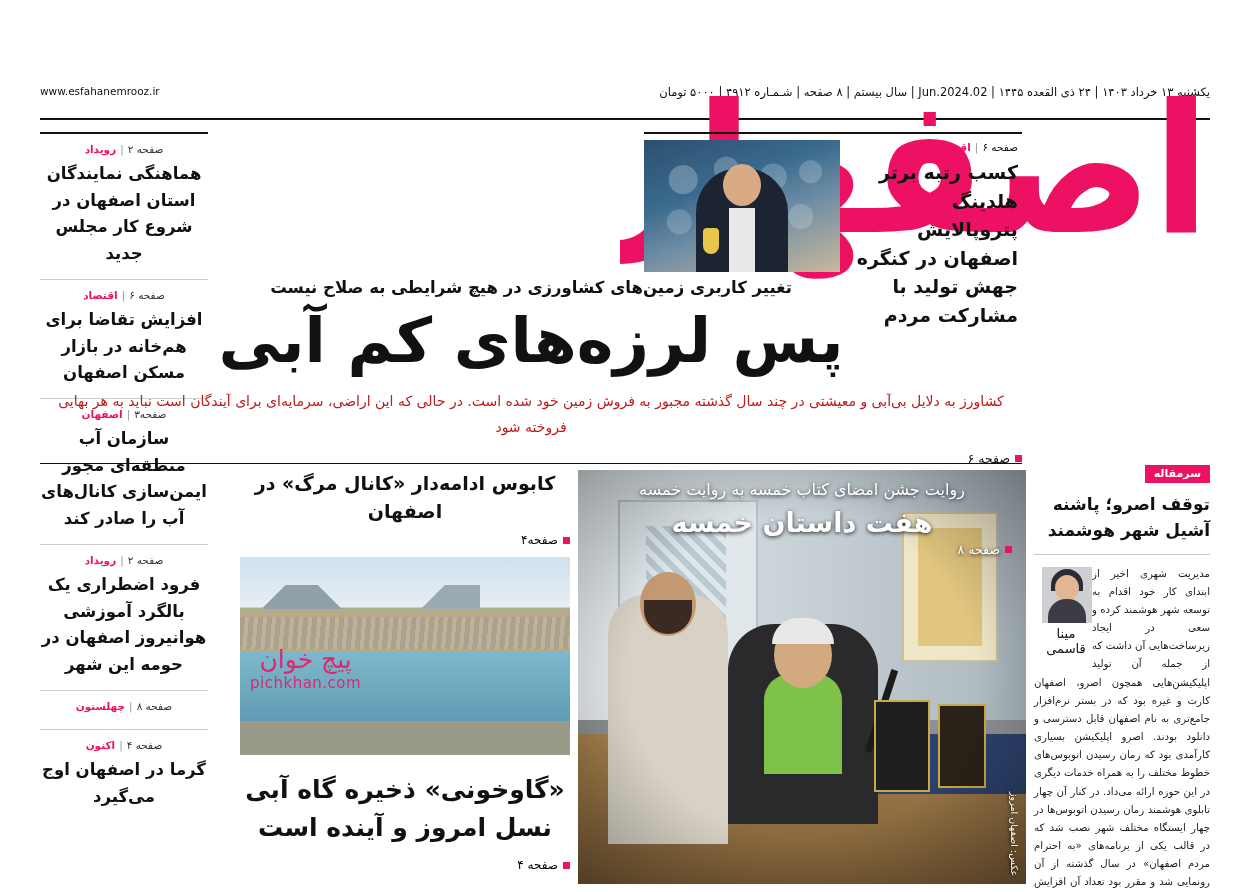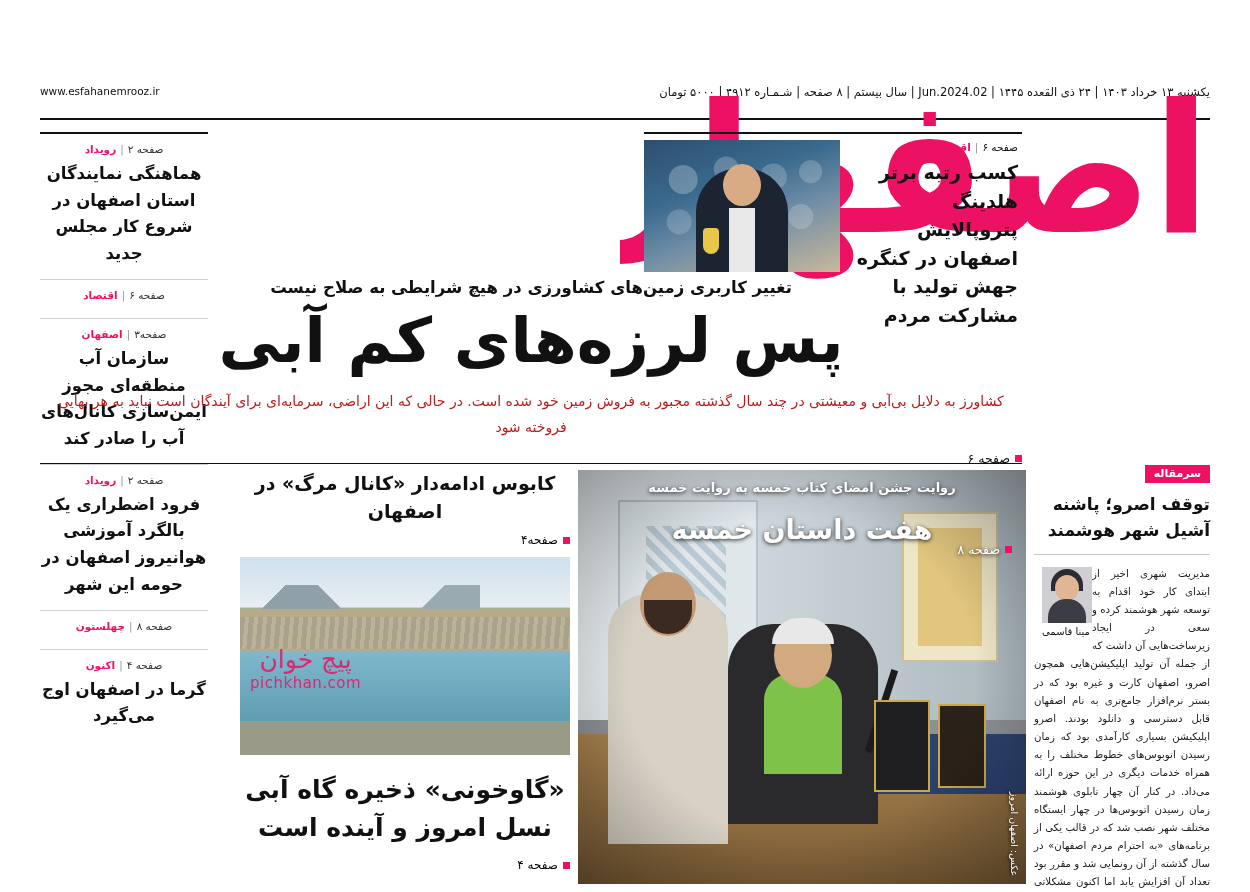--- a/index.html
+++ b/index.html
@@ -288,21 +288,21 @@
   .cphoto .book2 { position:absolute; bottom:96px; right:40px; width:48px; height:84px;
     background:#2a2118; border:2px solid #caa84a; }
   .cphoto .vignette { position:absolute; inset:0;
     background: radial-gradient(ellipse at center, transparent 55%, rgba(0,0,0,.35) 100%); }
   .c-overlay {
     position: absolute; top: 0; right: 0; left: 0; padding: 10px 12px;
     direction: rtl; text-align: center;
     text-shadow: 0 1px 4px rgba(0,0,0,.85);
     color: #fff;
   }
-  .c-kicker { font-size: 13px; font-weight: bold; margin-bottom: 19px; }
+  .c-kicker { font-size: 16px; font-weight: normal; margin-bottom: 8px; }
   .c-title { font-size: 27px; font-weight: bold; letter-spacing: -.5px; }
   .c-page {
     position: absolute; top: 72px; right: 14px;
     color: #fff; font-size: 12.5px; display:flex; align-items:center; gap:5px;
     text-shadow: 0 1px 4px rgba(0,0,0,.9);
   }
   .c-credit {
     position: absolute; bottom: 8px; right: 6px;
     color: #fff; font-size: 9.5px; writing-mode: vertical-rl;
     text-shadow: 0 1px 3px rgba(0,0,0,.9);
@@ -325,21 +325,21 @@
   }
   .op-author {
     float: left; width: 52px; text-align: center; margin: 2px 0 4px 6px;
   }
   .op-avatar {
     width: 50px; height: 56px; background: #cfcfd3; position: relative; overflow: hidden;
   }
   .op-avatar .h { position:absolute; top:8px; left:13px; width:24px; height:26px; border-radius:50%; background:#e0b695; }
   .op-avatar .b { position:absolute; bottom:0; left:6px; width:38px; height:24px; border-radius:18px 18px 0 0; background:#3c3c44; }
   .op-avatar .sc { position:absolute; top:2px; left:9px; width:32px; height:22px; border-radius:16px 16px 0 0; background:#2b2b33; }
-  .op-name { font-size: 10px; color: #111; margin-top: 3px; }
+  .op-name { font-size: 13px; color: #111; margin-top: 3px; }
   .op-body {
     font-size: 10.2px; line-height: 1.78; color: #1b1b1b; text-align: justify;
   }
 </style>
 </head>
 <body>
 
 <div class="page">
 
   <div class="masthead">
@@ -360,20 +360,21 @@
         <span class="tag">رویداد</span>
       </div>
       <div class="side-title">هماهنگی نمایندگان استان اصفهان در شروع کار مجلس جدید</div>
     </div>
     <div class="side-item">
       <div class="kicker">
         <span class="pg">صفحه ۶</span>
         <span class="sep">|</span>
         <span class="tag">اقتصاد</span>
       </div>
+      <div class="side-title">افزایش تقاضا برای هم‌خانه در بازار مسکن اصفهان</div>
     </div>
     <div class="side-item">
       <div class="kicker">
         <span class="pg">صفحه۳</span>
         <span class="sep">|</span>
         <span class="tag">اصفهان</span>
       </div>
       <div class="side-title">سازمان آب منطقه‌ای مجوز ایمن‌سازی کانال‌های آب را صادر کند</div>
     </div>
     <div class="side-item">

